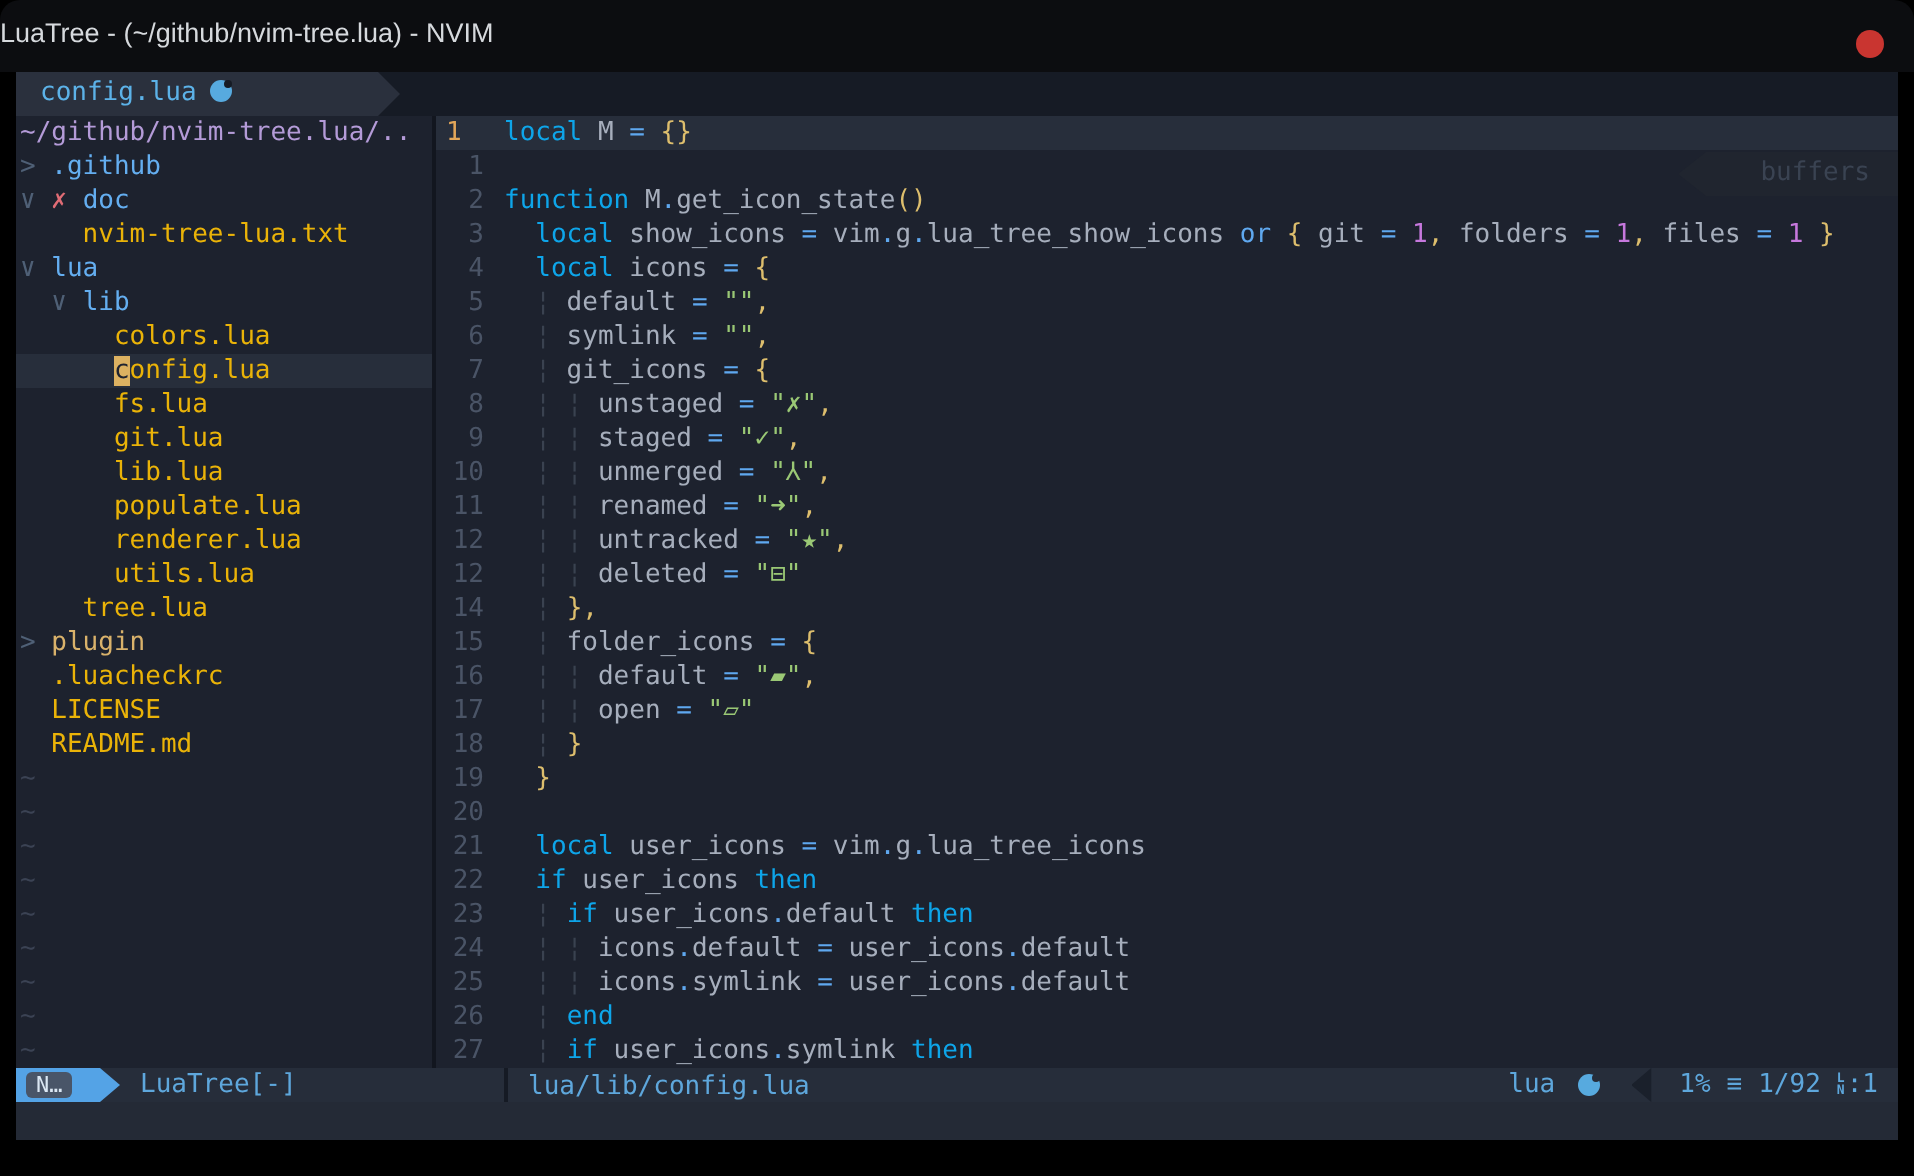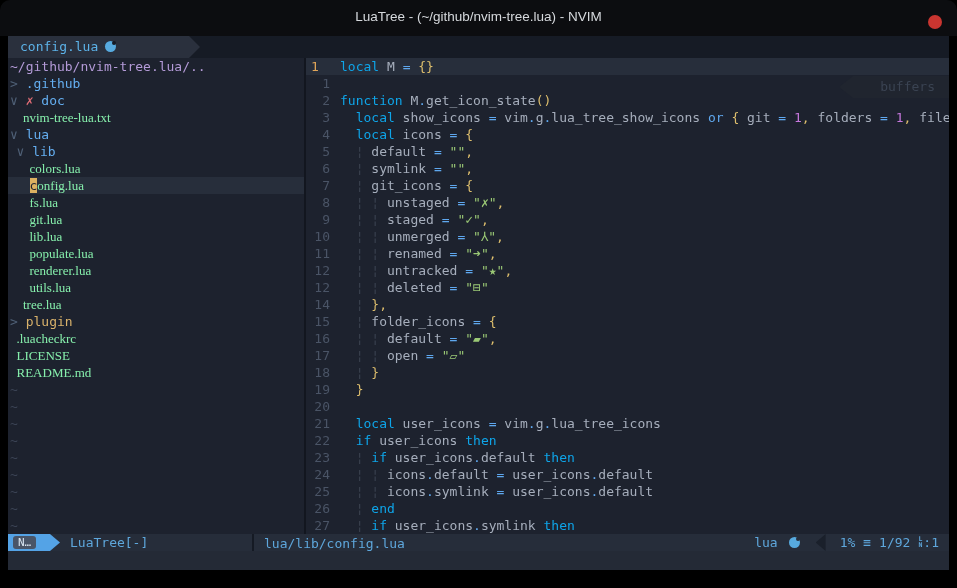--- a/index.html
+++ b/index.html
@@ -4,21 +4,21 @@
 <style>
   * { margin:0; padding:0; box-sizing:border-box; }
   html,body { width:957px; height:588px; background:#000; overflow:hidden; }
   body { font-family:"DejaVu Sans Mono", monospace; font-size:13px; }
 
   .frame { position:absolute; inset:0; width:957px; height:588px; background:#000; }
 
   
   .titlebar { position:absolute; left:0; top:0; width:957px; height:36px;
     background:#0c0d10; border-radius:10px 10px 0 0; }
-  .titlebar .title { position:absolute; left:0; right:0; top:9px; text-align:center;
+  .titlebar .title { position:absolute; left:0; right:0; top:9px; 
     color:#d6d9dd; font-family:"Liberation Sans", sans-serif; font-size:13.5px; }
   .close-btn { position:absolute; right:15px; top:15px; width:14px; height:14px;
     border-radius:50%; background:#c93530; }
 
   
   .term { position:absolute; left:8px; top:36px; width:941px; height:534px;
     background:#1d222e; overflow:hidden;padding-left:44px; }
 
   
   .tabline { position:absolute; left:0; top:0; width:100%; height:22px; background:#161b25; }
@@ -29,32 +29,32 @@
     clip-path:polygon(14px 0, 100% 0, 100% 100%, 14px 100%, 0 50%);
     color:#3a4352; line-height:22px; text-align:right; padding-right:14px;margin-top:40px; }
   .lua-icon { display:inline-block; width:11px; height:11px; border-radius:50%;
     background:#57aadf; position:relative; margin-left:7px; vertical-align:-1px; }
   .lua-icon::after { content:""; position:absolute; top:0; right:0; width:4px; height:4px;
     border-radius:50%; background:#161b25; }
   .lua-icon.on-status::after { background:#262d3a; }
 
   
   .main { position:absolute; left:0; top:22px; width:100%; height:476px; display:flex; }
-  .tree { width:296px; height:100%; overflow:hidden; position:relative; }
+  .tree { width:208px; height:100%; overflow:hidden; position:relative; }
   .vsep { width:2px; background:#12161f; }
   .editor { flex:1; overflow:hidden; position:relative; }
 
   .row { height:17px; line-height:17px; white-space:pre; }
   .tree .row { padding-left:2px; }
   .row.cursorline { background:#272e3b; }
 
   
   .t-root { color:#b49bd8; }
   .t-dir { color:#64aef0; }
-  .t-file { color:#86efac;font-family:Liberation Serif, serif; }
+  .t-file { color:#eab308; }
   .t-special { color:#d9b26b; }
   .t-chev { color:#4f6076; }
   .t-gitx { color:#e06c75; }
   .t-tilde { color:#3b4354; }
   .t-cursor { background:#dcb161; color:#1e2330; }
 
   
   .ed-row { display:flex; }
   .nr { display:inline-block; width:24px; min-width:24px; text-align:right;
     margin-right:10px; padding-left:2px; color:#4a5466; }

